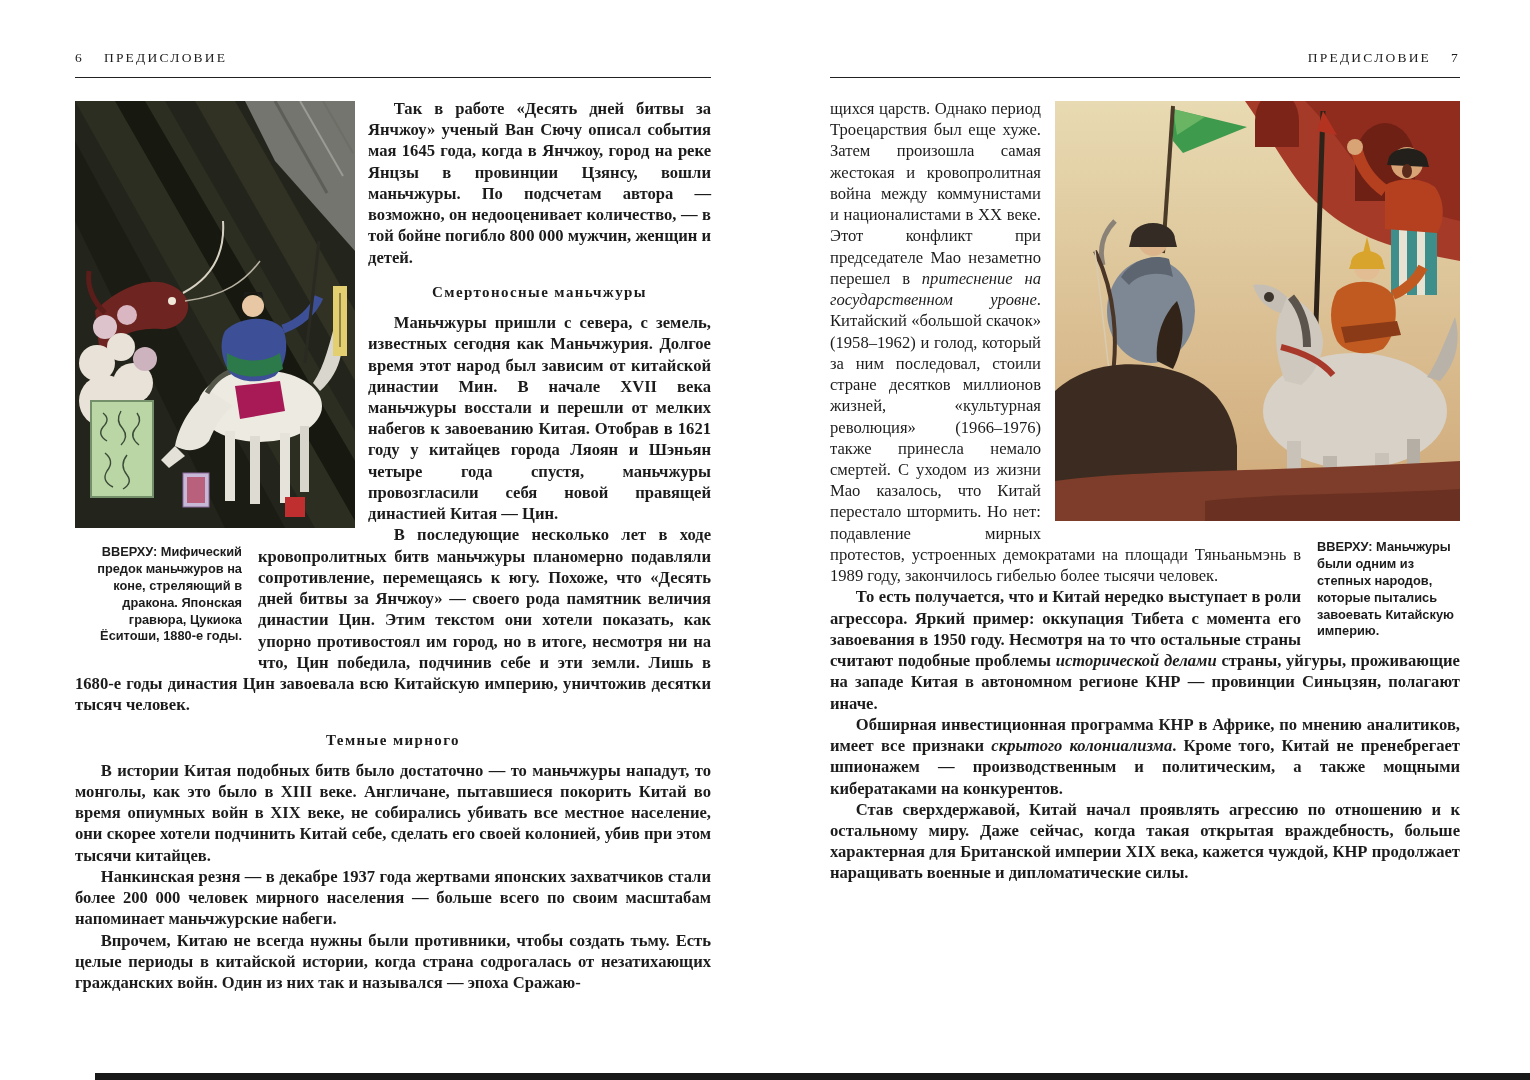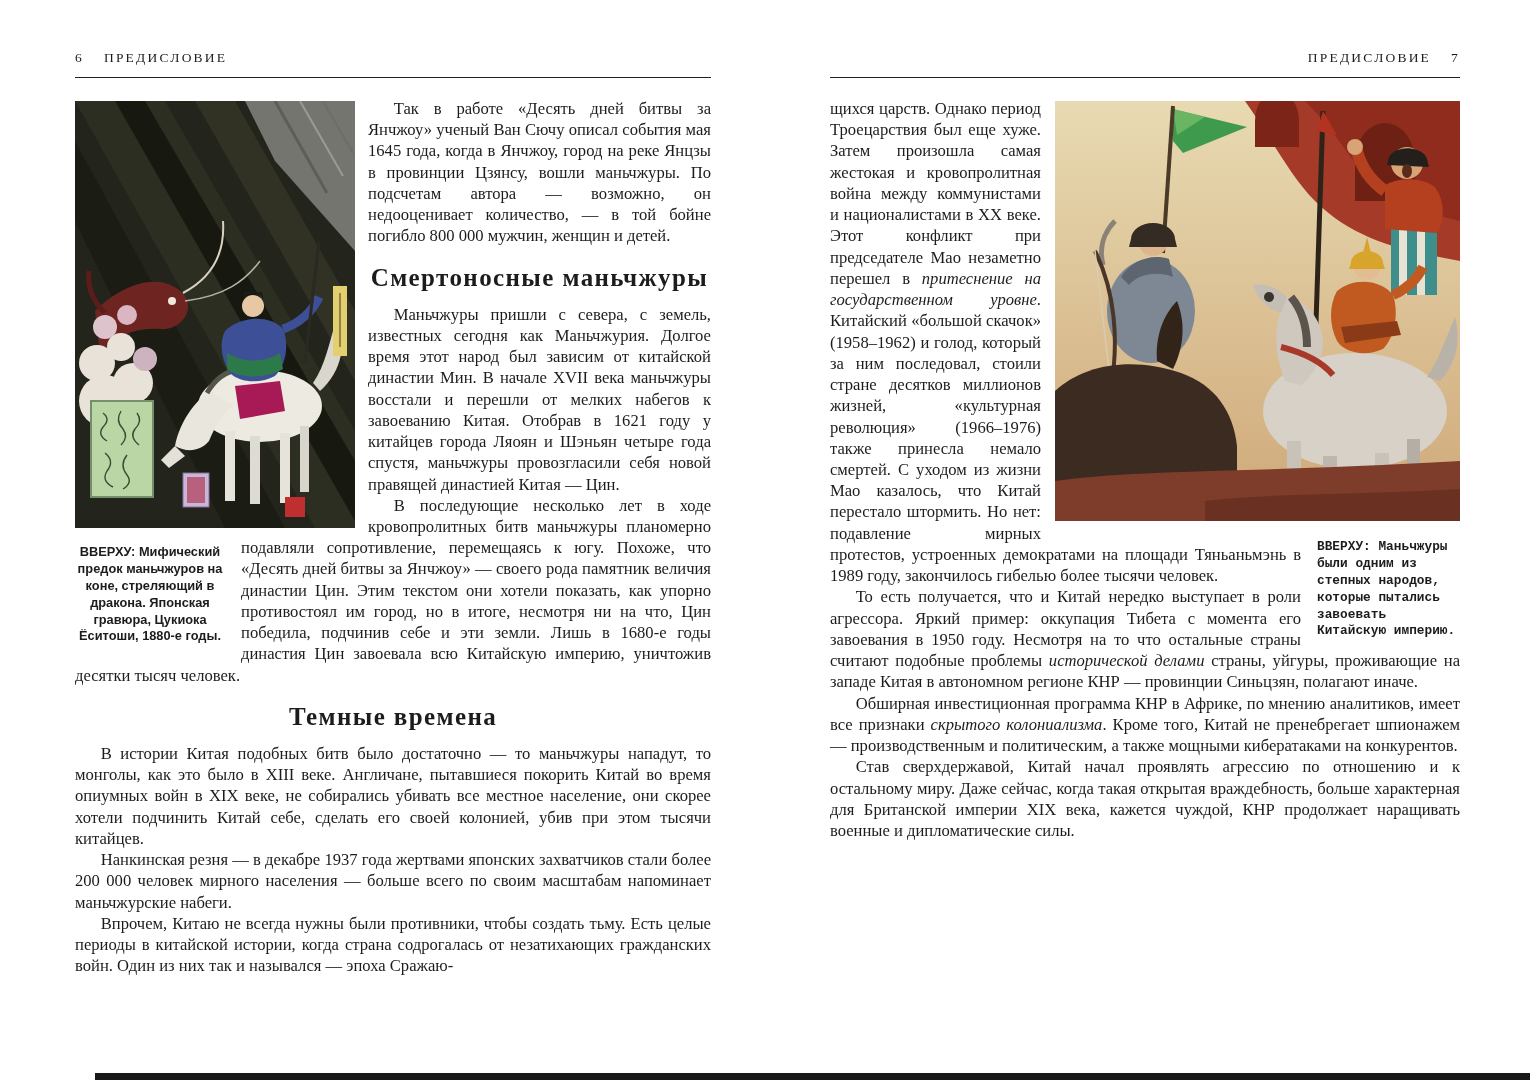--- a/index.html
+++ b/index.html
@@ -18,35 +18,35 @@
     font-size:13.5px; letter-spacing:2.2px;
     padding-bottom:11px; border-bottom:1.5px solid #222;
   }
   .page-right .running { justify-content:flex-end; }
 
   .article { margin-top:20px; text-align:justify; font-size:16.6px; line-height:1.28; }
 
   .figL { float:left; width:280px; height:427px; margin:3px 13px 6px 0; }
   .figL svg, .figR svg { display:block; }
   .capL {
-    float:left; clear:left; width:150px; margin:10px 16px 8px 0;
+    float:left; clear:left; width:150px; margin:10px 16px 8px 17px;
     font-family:"Liberation Sans", sans-serif; font-weight:bold;
-    font-size:12.8px; line-height:1.32; text-align:center;
+    font-size:12.8px; line-height:1.32; text-align:right;
   }
   .figR { float:right; width:405px; height:420px; margin:3px 0 8px 14px; }
   .capR {
     float:right; clear:right; width:143px; margin:10px 0 8px 16px;
-    font-family:Liberation Mono, monospace; font-weight:bold;
+    font-family:Liberation Sans, sans-serif; font-weight:bold;
     font-size:12.8px; line-height:1.32; text-align:left;
   }
 
   p.body-p { }
-  p.ind { text-indent:1.55em; }
+  p.ind { text-indent:1.55em;font-weight:bold; }
   h3.sec-h {
-    text-align:center; font-size:25px; letter-spacing:1.4px;
+    text-align:center; font-size:15px; letter-spacing:1.4px;
     font-weight:bold; margin:15px 0 10px;
   }
 
   .bottom-strip { position:absolute; left:95px; right:0; bottom:0; height:7px; background:#181818; }
 </style>
 </head>
 <body>
 
 <div class="spread">
 
@@ -126,21 +126,21 @@
             <line x1="265" y1="192" x2="265" y2="246" stroke="#57502a" stroke-width="1.2"></line>
           </g>
         </svg>
       </figure>
       <figcaption class="capL">ВВЕРХУ: Мифический предок маньчжуров на коне, стреляющий в дракона. Японская гравюра, Цукиока Ёситоши, 1880-е годы.</figcaption>
 
     <p class="body-p ind">Так в работе «Десять дней битвы за Янчжоу» ученый Ван Сючу описал события мая 1645 года, когда в Янчжоу, город на реке Янцзы в провинции Цзянсу, вошли маньчжуры. По подсчетам автора — возможно, он недооценивает количество, — в той бойне погибло 800 000 мужчин, женщин и детей.</p>
         <h3 class="sec-h">Смертоносные маньчжуры</h3>
         <p class="body-p ind">Маньчжуры пришли с севера, с земель, известных сегодня как Маньчжурия. Долгое время этот народ был зависим от китайской династии Мин. В начале XVII века маньчжуры восстали и перешли от мелких набегов к завоеванию Китая. Отобрав в 1621 году у китайцев города Ляоян и Шэньян четыре года спустя, маньчжуры провозгласили себя новой правящей династией Китая — Цин.</p>
         <p class="body-p ind">В последующие несколько лет в ходе кровопролитных битв маньчжуры планомерно подавляли сопротивление, перемещаясь к югу. Похоже, что «Десять дней битвы за Янчжоу» — своего рода памятник величия династии Цин. Этим текстом они хотели показать, как упорно противостоял им город, но в итоге, несмотря ни на что, Цин победила, подчинив себе и эти земли. Лишь в 1680-е годы династия Цин завоевала всю Китайскую империю, уничтожив десятки тысяч человек.</p>
-        <h3 class="sec-h">Темные времена</h3>
+        <h3 class="sec-h">Темные мирного</h3>
         <p class="body-p ind">В истории Китая подобных битв было достаточно — то маньчжуры нападут, то монголы, как это было в XIII веке. Англичане, пытавшиеся покорить Китай во время опиумных войн в XIX веке, не собирались убивать все местное население, они скорее хотели подчинить Китай себе, сделать его своей колонией, убив при этом тысячи китайцев.</p>
         <p class="body-p ind">Нанкинская резня — в декабре 1937 года жертвами японских захватчиков стали более 200 000 человек мирного населения — больше всего по своим масштабам напоминает маньчжурские набеги.</p>
         <p class="body-p ind">Впрочем, Китаю не всегда нужны были противники, чтобы создать тьму. Есть целые периоды в китайской истории, когда страна содрогалась от незатихающих гражданских войн. Один из них так и назывался — эпоха Сражаю-</p>
       </div>
   </section>
 
   <section class="page page-right">
     <header class="running">
       <span>ПРЕДИСЛОВИЕ</span>
       <span>7</span>

